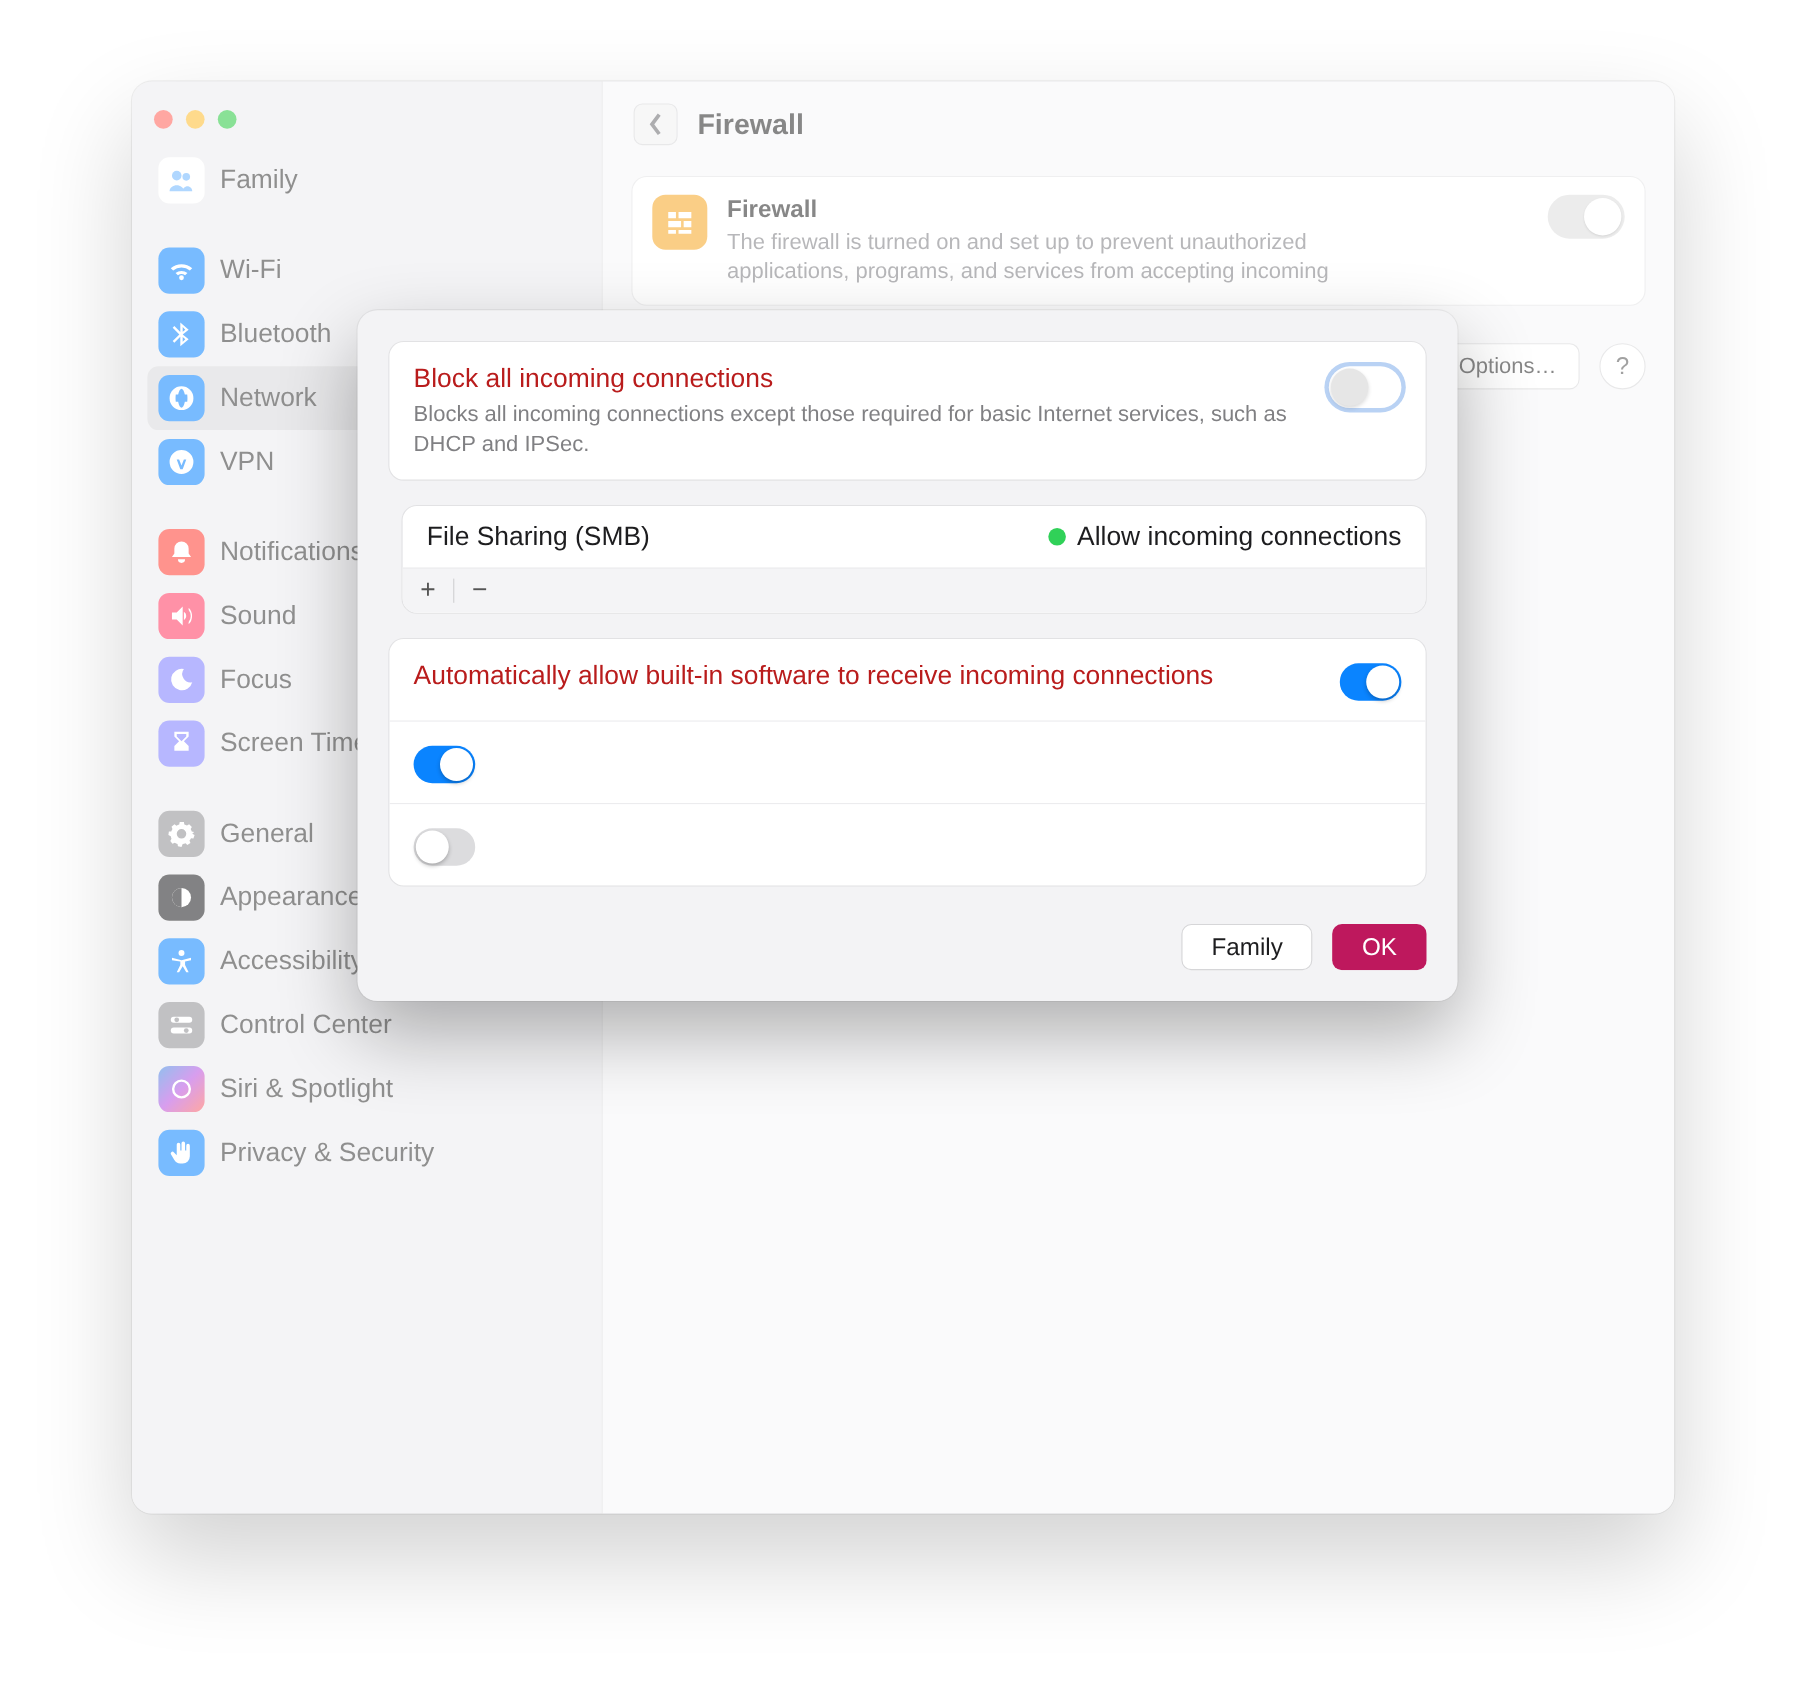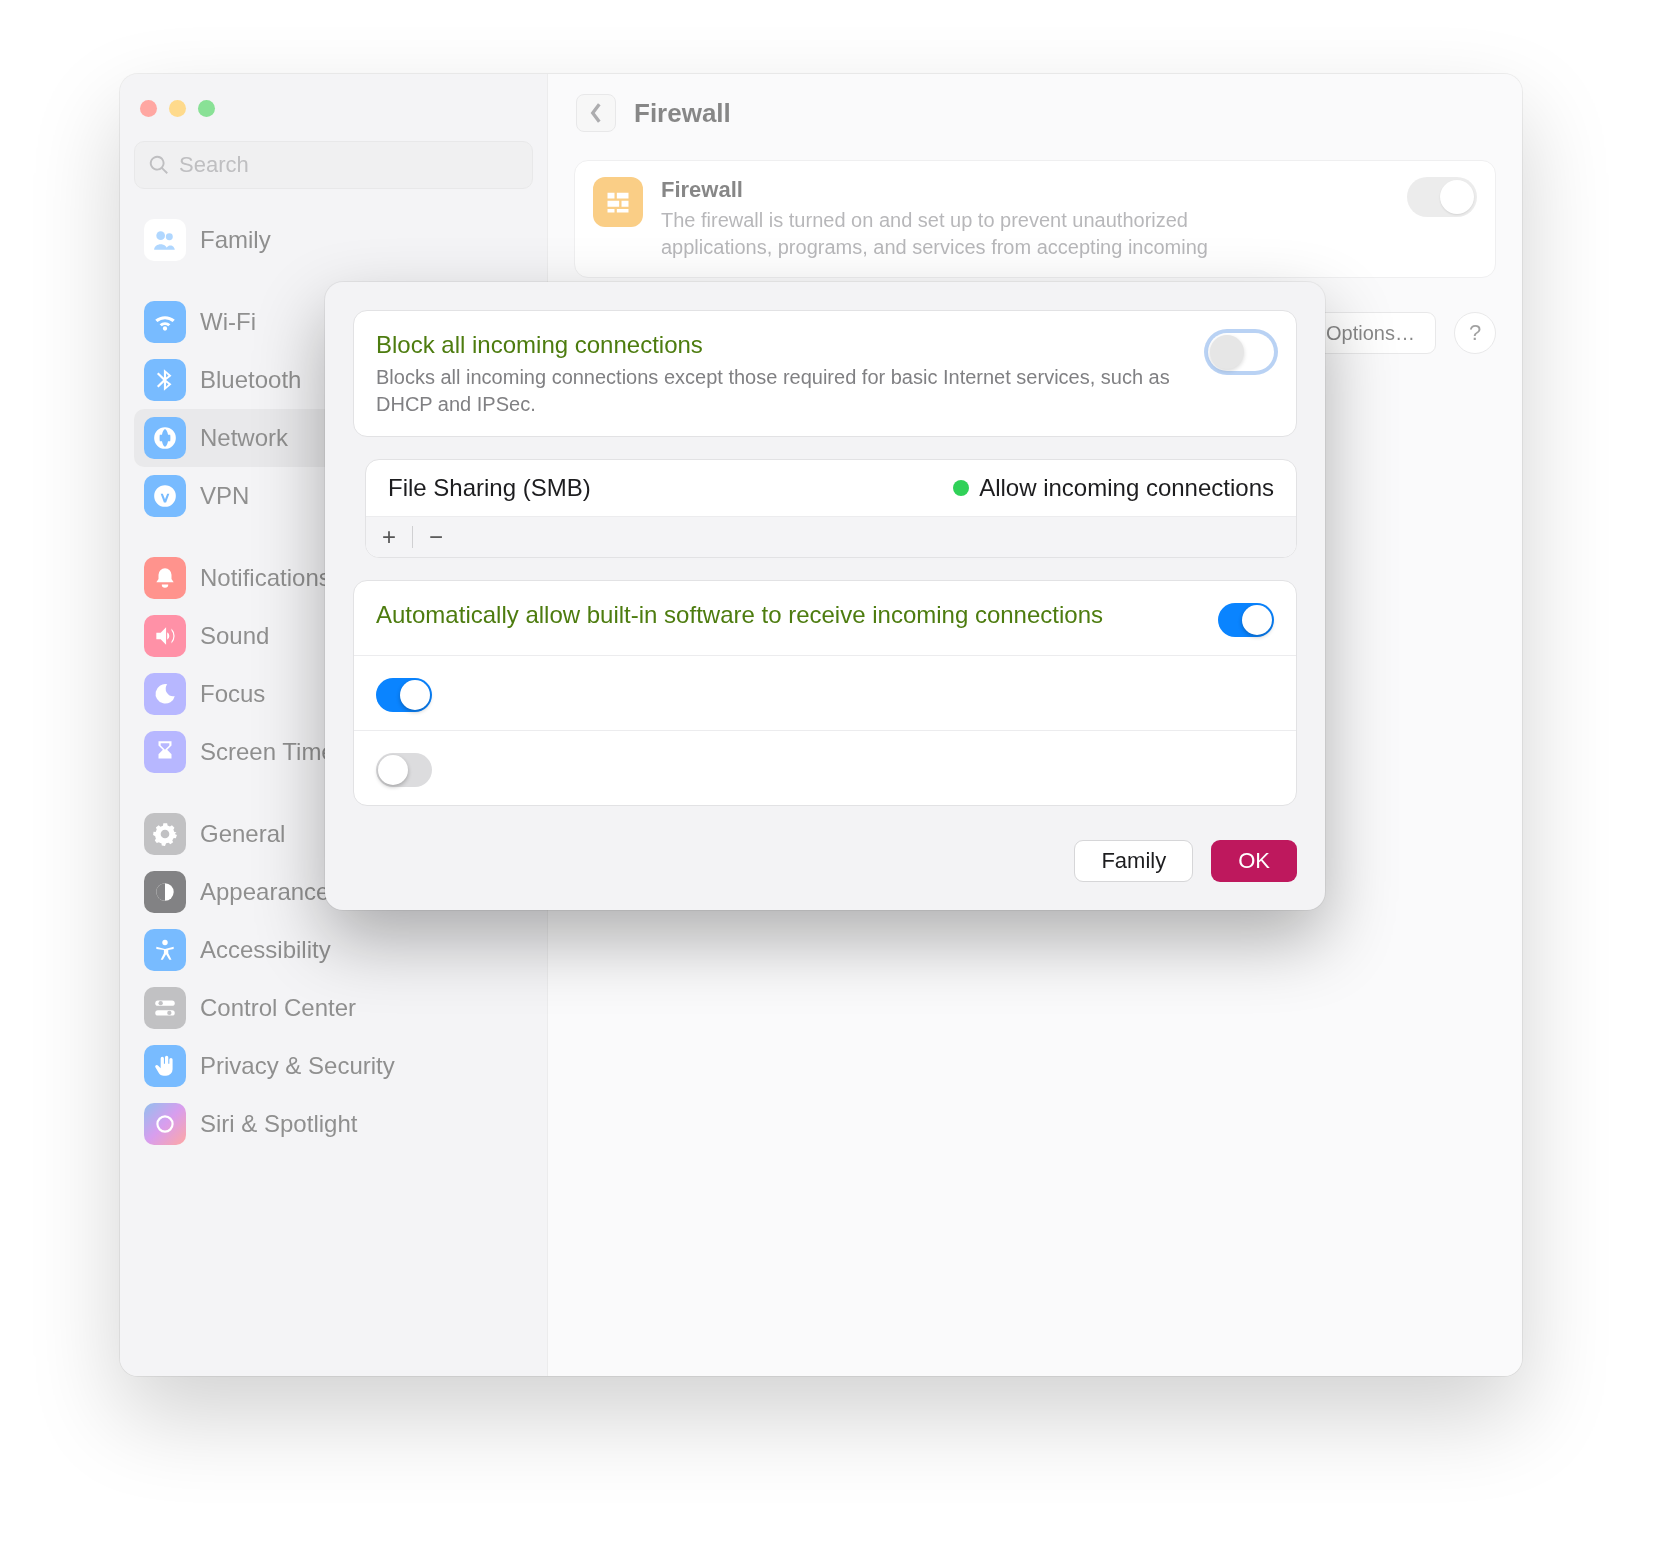--- a/index.html
+++ b/index.html
@@ -63,21 +63,21 @@
   
   .modal {
     position: absolute; left: 325px; top: 282px; width: 1000px; background: #f3f3f5;
     border-radius: 18px; box-shadow: 0 30px 70px rgba(0,0,0,0.30), 0 0 0 1px rgba(0,0,0,0.05);
     padding: 28px 28px 28px 28px;
   }
   .card { background: #fff; border: 1px solid #e2e2e4; border-radius: 14px; overflow: hidden; }
   .row { padding: 18px 22px; display: flex; gap: 22px; align-items: flex-start; }
   .row + .row { border-top: 1px solid #ececee; }
   .row .text { flex: 1; }
-  .row .title { font-size: 24px; color: #4d7c0f; font-weight: 500; line-height: 1.3; }
+  .row .title { font-size: 24px; color: #b91c1c; font-weight: 500; line-height: 1.3; }
   .row .desc { font-size: 20px; color: #808083; margin-top: 4px; line-height: 1.35; }
 
   .toggle { width: 56px; height: 34px; border-radius: 17px; position: relative; flex-shrink: 0; margin-top: 4px; }
   .toggle::after { content: ""; position: absolute; width: 30px; height: 30px; border-radius: 50%; background: #fff; top: 2px; box-shadow: 0 2px 4px rgba(0,0,0,0.25); }
   .toggle.on { background: #0a84ff; }
   .toggle.on::after { right: 2px; }
   .toggle.off { background: #dcdcde; }
   .toggle.off::after { left: 2px; }
   .toggle.highlight { background: #fff; box-shadow: 0 0 0 4px #b9d2f4; }
   .toggle.highlight::after { left: 2px; background: #e6e6e6; box-shadow: 0 2px 4px rgba(0,0,0,0.15); }
@@ -104,26 +104,20 @@
 
 <div class="stage">
   <div class="window">
 
     <div class="sidebar">
       <div class="traffic">
         <div class="dot red"></div>
         <div class="dot yellow"></div>
         <div class="dot green"></div>
       </div>
-      <div class="search-wrap">
-        <svg viewBox="0 0 24 24">
-            <path d="M10 2a8 8 0 1 0 4.9 14.3l5.4 5.4 1.4-1.4-5.4-5.4A8 8 0 0 0 10 2zm0 2a6 6 0 1 1 0 12 6 6 0 0 1 0-12z"></path>
-          </svg>
-        <input class="search" placeholder="Search" style="">
-      </div>
 
       <div class="s-item">
         <div class="s-icon" style="background:#fff">
             <svg viewBox="0 0 24 24" style="fill:#6fb6ff">
               <circle cx="8" cy="8" r="4"></circle>
               <circle cx="16" cy="9" r="3.2"></circle>
               <path d="M2 21c0-3 3-5 6-5s6 2 6 5zM13 21c0-2.2 2-4 4-4s4 1.8 4 4z"></path>
             </svg>
           </div>
         <span>Family</span>
@@ -229,34 +223,34 @@
             <svg viewBox="0 0 24 24">
               <rect x="3" y="5" width="18" height="5" rx="2.5"></rect>
               <rect x="3" y="14" width="18" height="5" rx="2.5"></rect>
               <circle cx="8" cy="7.5" r="2" fill="#8e8e93"></circle>
               <circle cx="16" cy="16.5" r="2" fill="#8e8e93"></circle>
             </svg>
           </div>
         <span>Control Center</span>
       </div>
       <div class="s-item">
+        <div class="s-icon" style="background:linear-gradient(135deg,#3a8be0,#b84ee0,#ff5f57)">
+            <svg viewBox="0 0 24 24">
+              <circle cx="12" cy="12" r="7" fill="none" stroke="#fff" stroke-width="2"></circle>
+            </svg>
+          </div>
+        <span>Siri &amp; Spotlight</span>
+      </div>
+      <div class="s-item">
         <div class="s-icon" style="background:#0a84ff">
             <svg viewBox="0 0 24 24">
               <path d="M8 11V5a1.5 1.5 0 0 1 3 0v5h1V4a1.5 1.5 0 0 1 3 0v6h1V6a1.5 1.5 0 0 1 3 0v9a6 6 0 0 1-6 6h-2a6 6 0 0 1-5-3l-3-5a1.5 1.5 0 0 1 2.5-1.5L8 14z"></path>
             </svg>
           </div>
         <span>Privacy &amp; Security</span>
-      </div>
-      <div class="s-item">
-        <div class="s-icon" style="background:linear-gradient(135deg,#3a8be0,#b84ee0,#ff5f57)">
-            <svg viewBox="0 0 24 24">
-              <circle cx="12" cy="12" r="7" fill="none" stroke="#fff" stroke-width="2"></circle>
-            </svg>
-          </div>
-        <span>Siri &amp; Spotlight</span>
       </div>
     </div>
 
     <div class="main">
       <div class="main-header">
         <div class="back-btn">
           <svg viewBox="0 0 12 20">
               <path d="M9 2L3 10l6 8"></path>
             </svg>
         </div>

